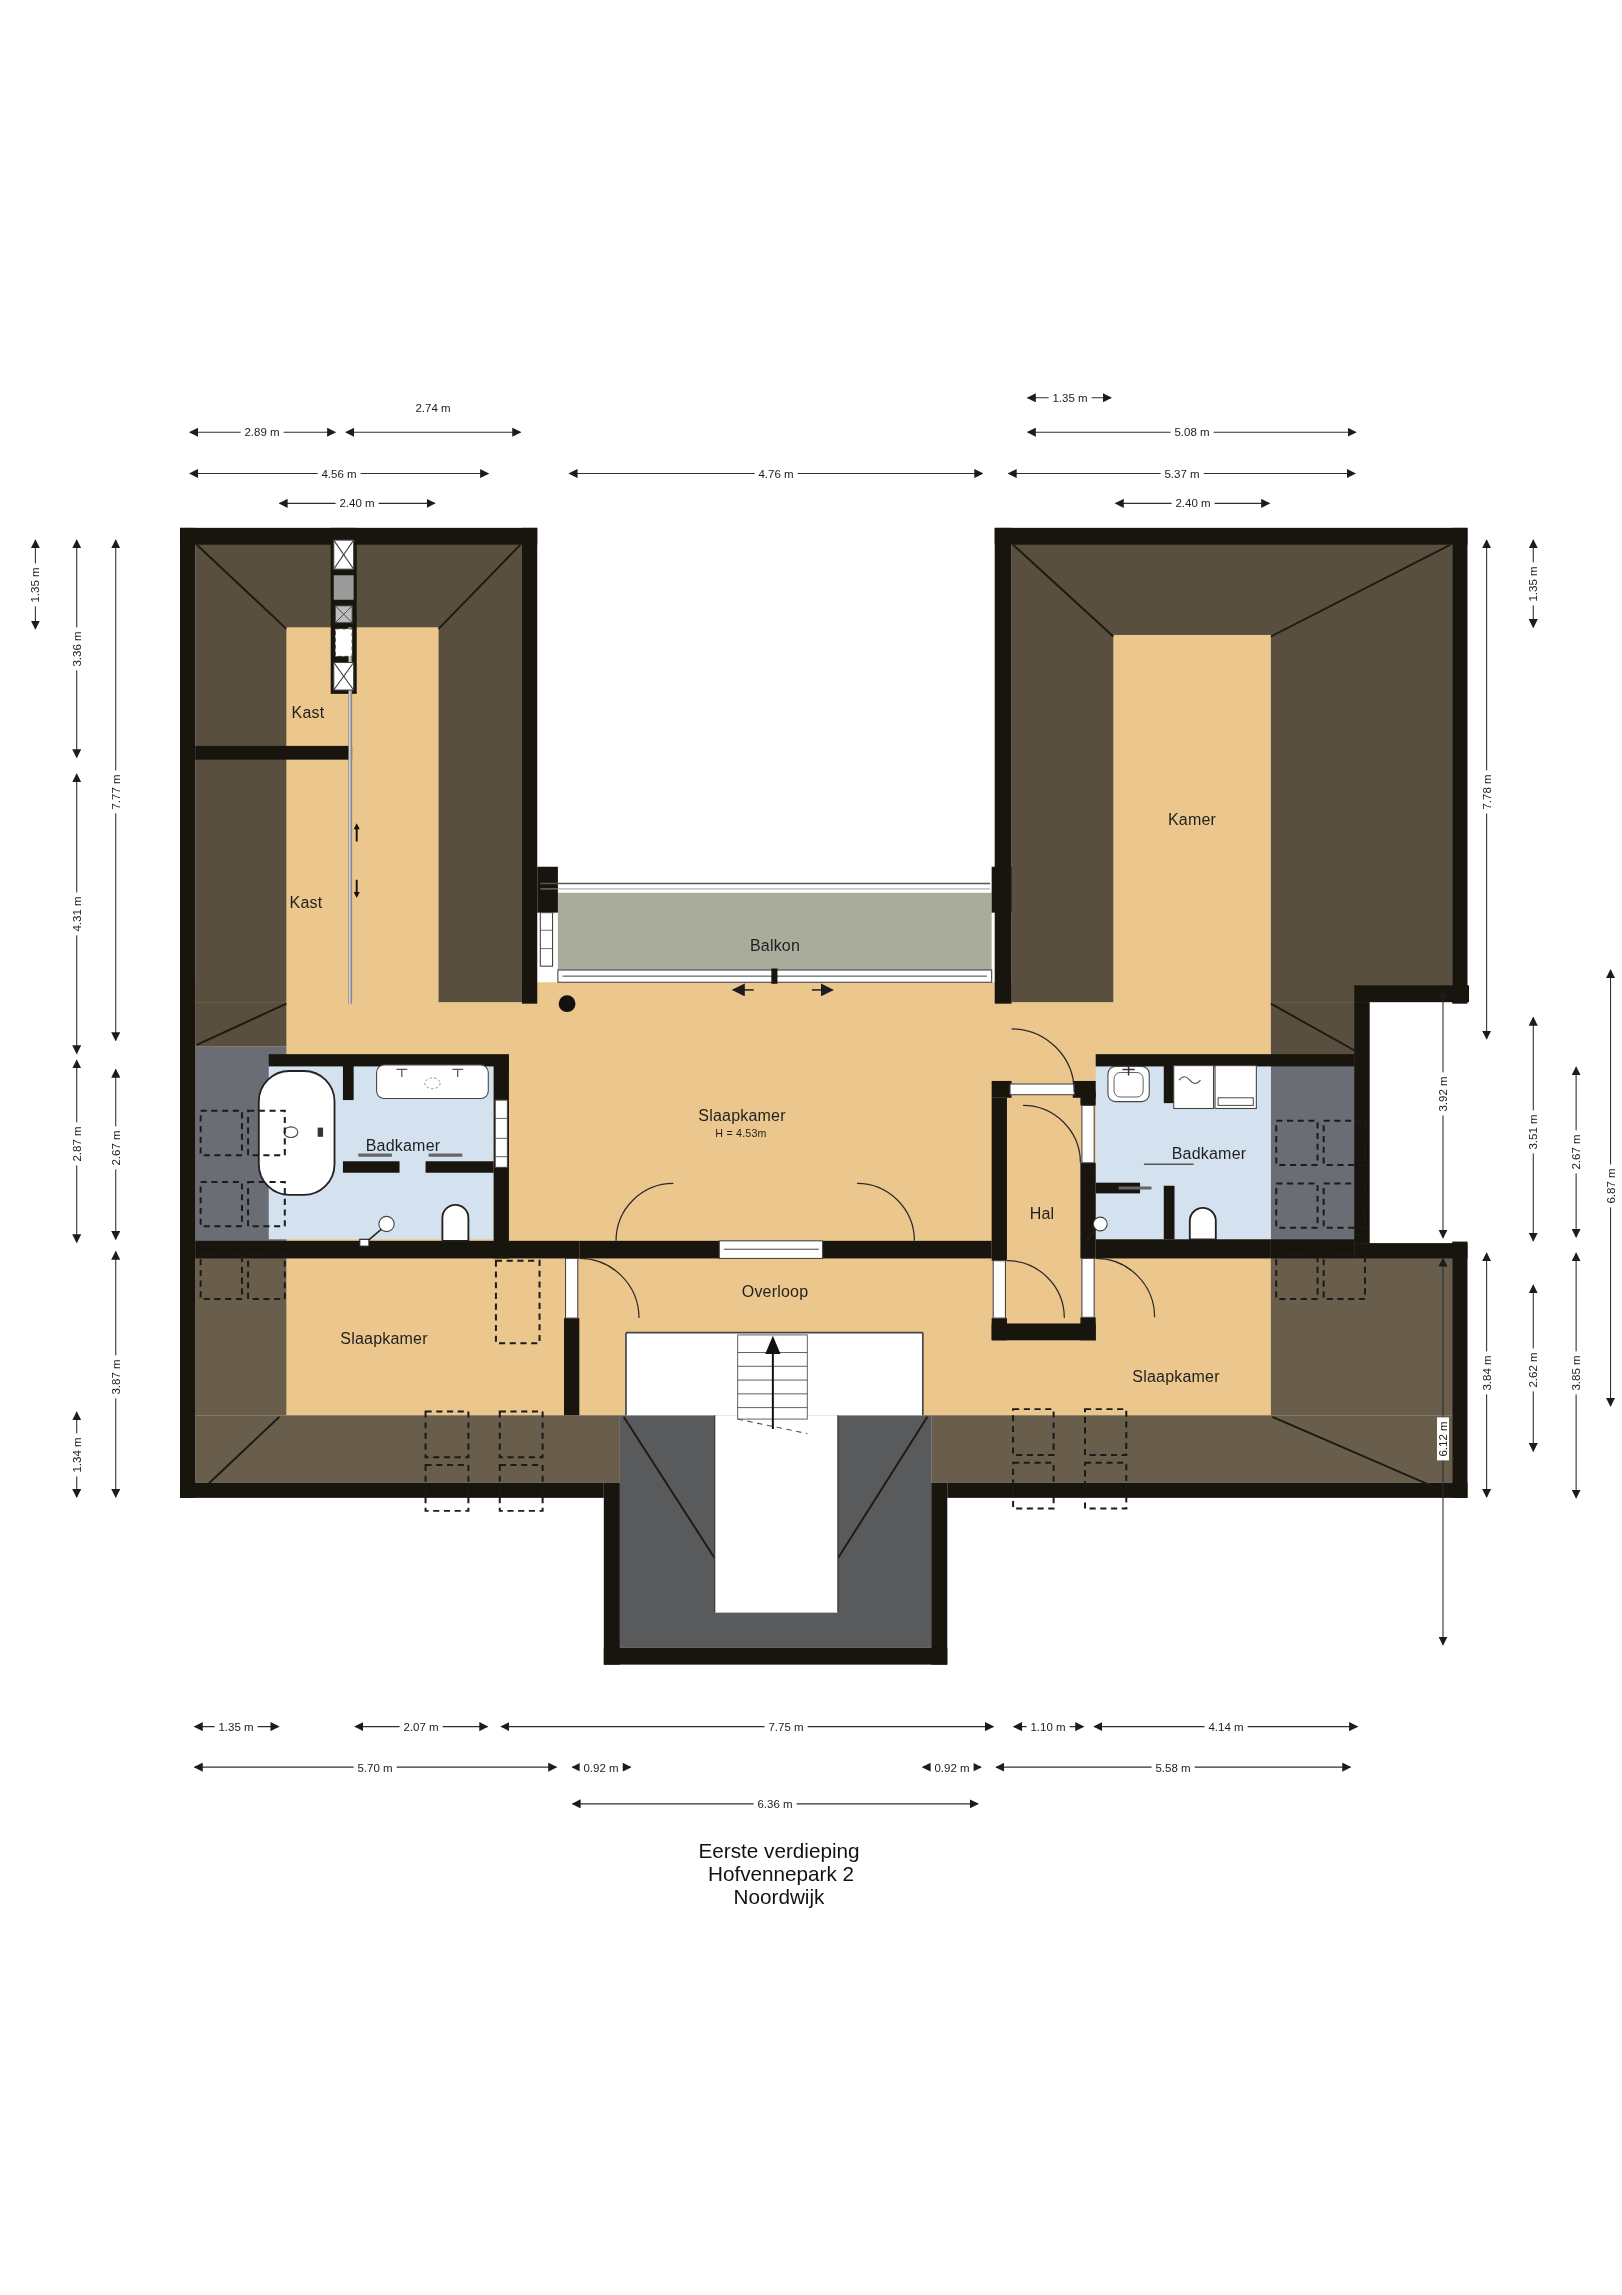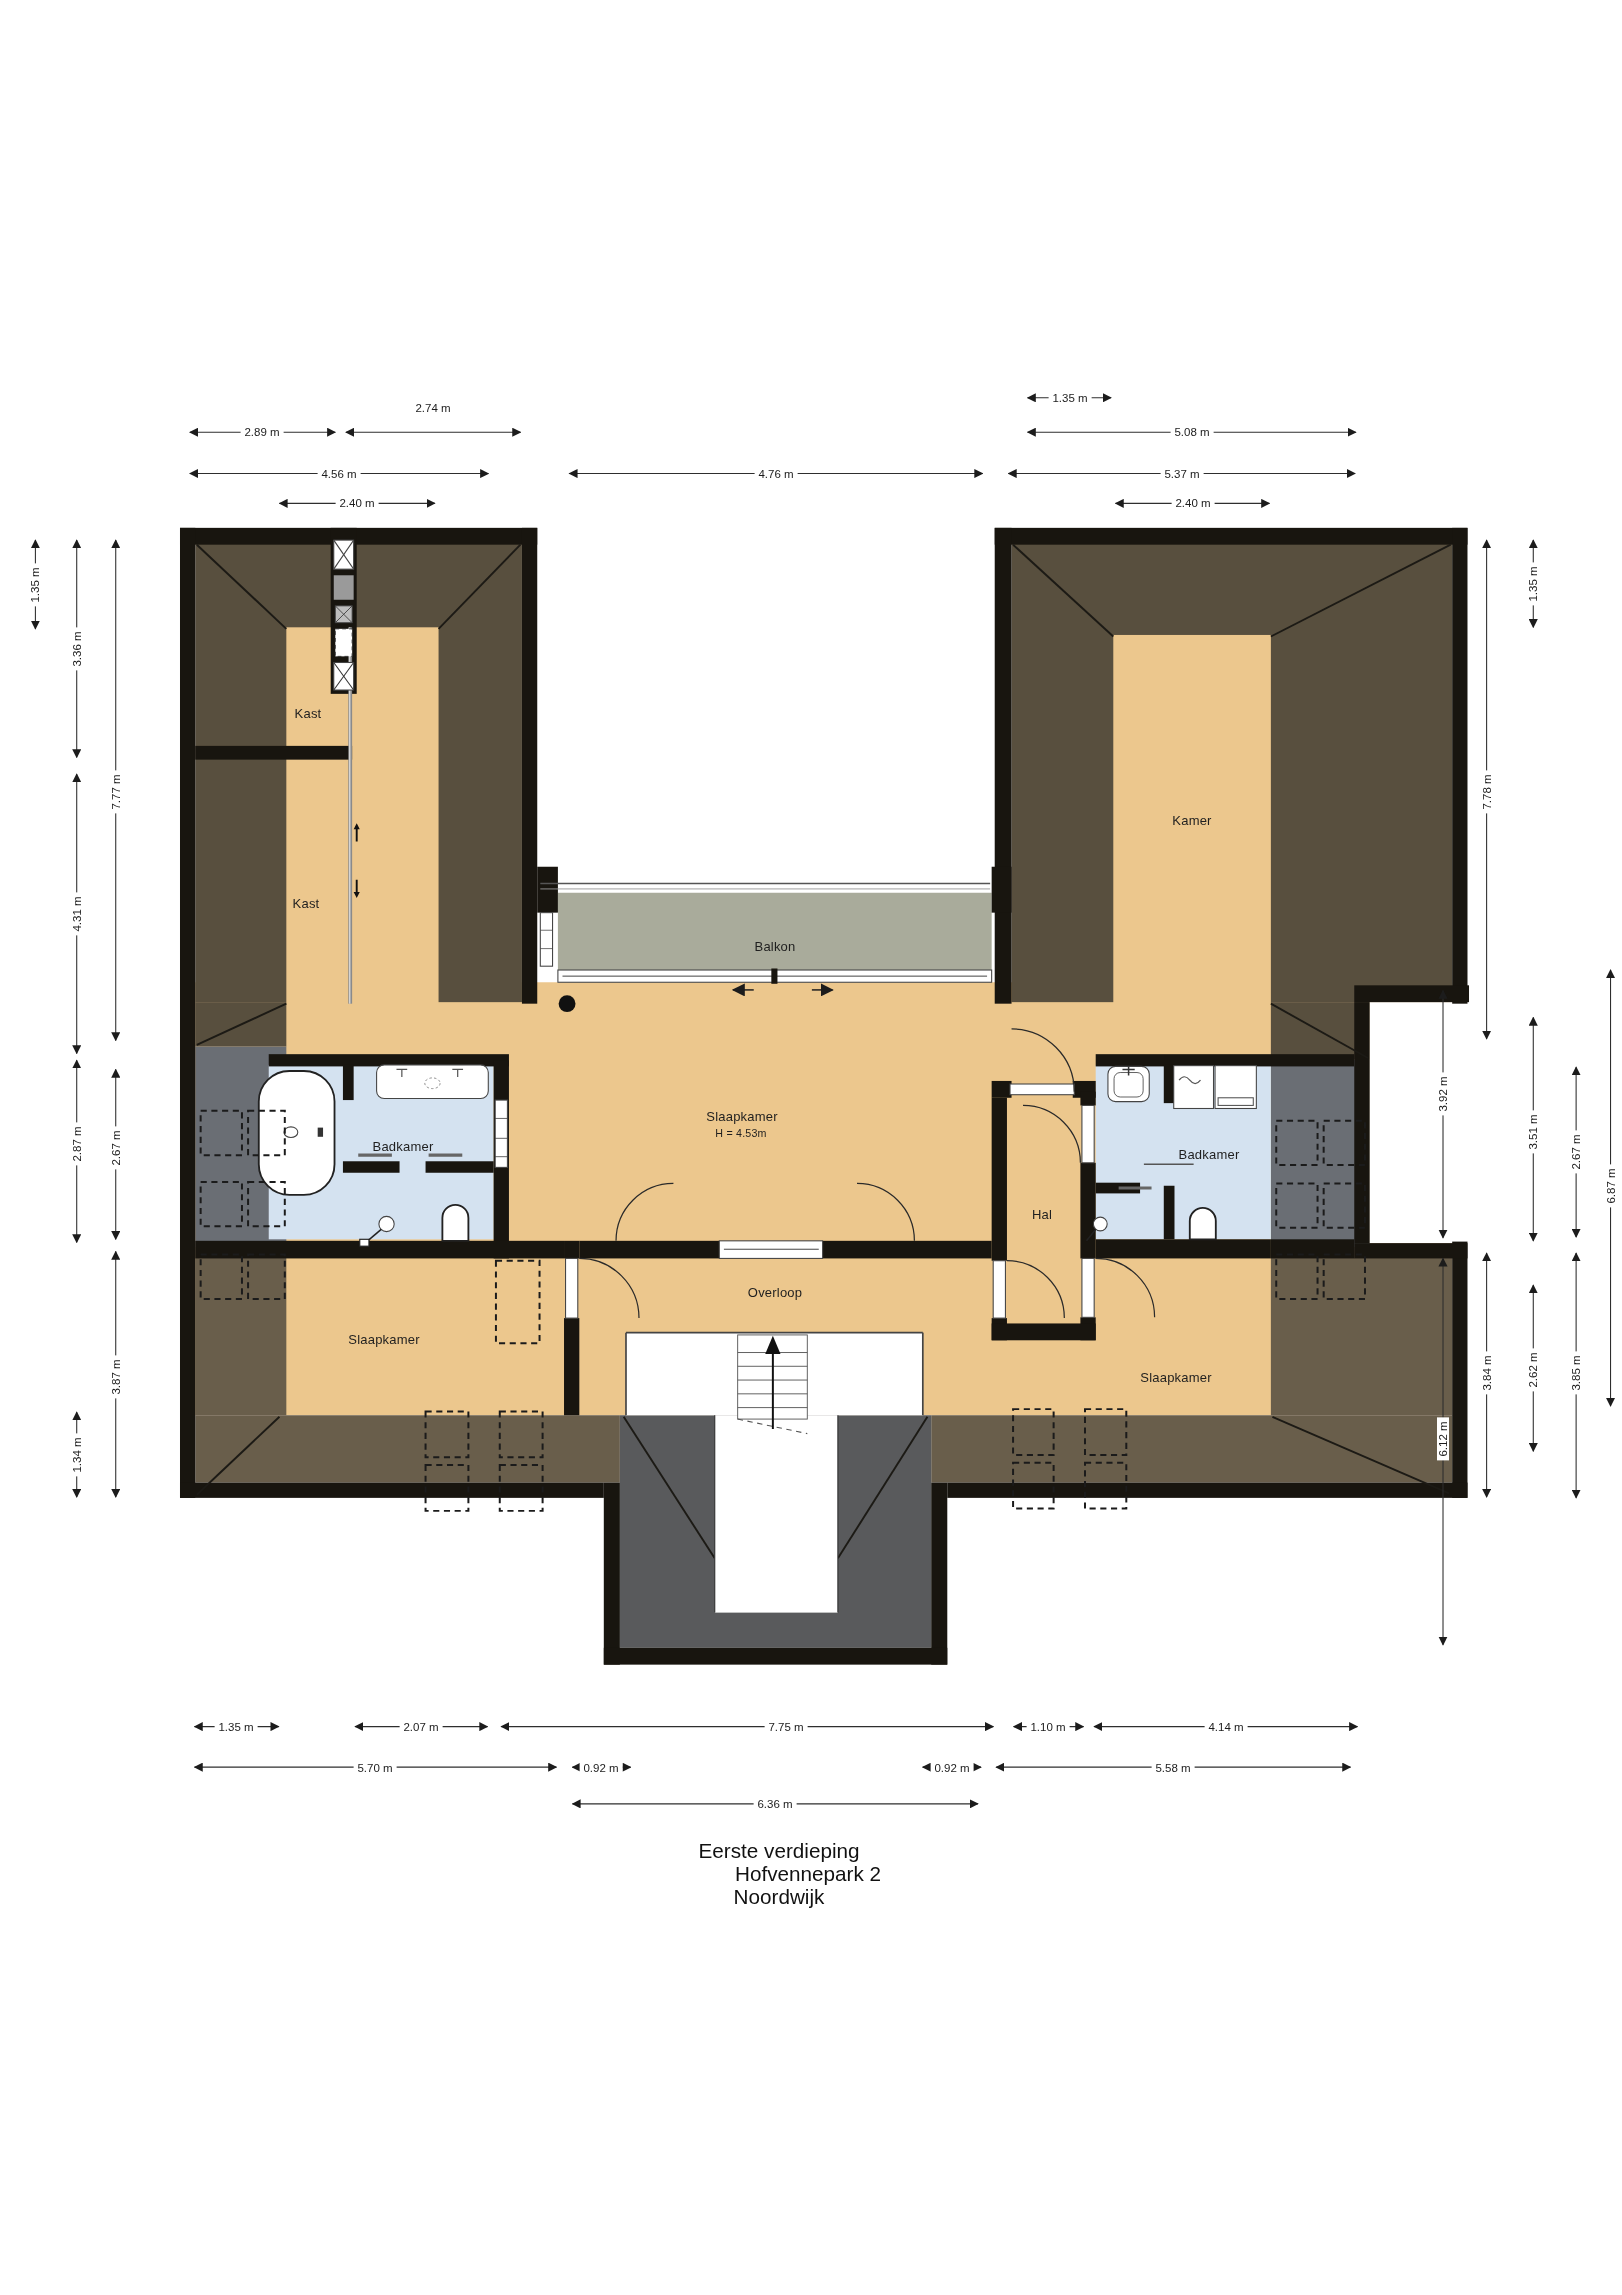--- a/index.html
+++ b/index.html
@@ -5,21 +5,21 @@
   :root{
     --wall:#18150f; --roof:#584f3e; --roofL:#695e4b; --tan:#ecc78d;
     --balk:#a9ab9b; --blue:#d4e2f0; --slate:#6a6e74; --tower:#595a5c;
     --dimc:#1c1c1c;
   }
   html,body{margin:0;padding:0;background:#fff;}
   .page{position:relative;width:1623px;height:2295px;background:#fff;
         font-family:"Liberation Sans", sans-serif;overflow:hidden;}
   .plan-svg{position:absolute;left:0;top:0;}
   .lbl{position:absolute;transform:translate(-50%,-50%);color:#1f1f1f;
-       font-size:13px;white-space:nowrap;letter-spacing:0.2px;}
+       font-size:16px;white-space:nowrap;letter-spacing:0.2px;}
   .lbl.small{font-size:10.7px;}
   .dim{position:absolute;transform:translate(-50%,-50%);color:var(--dimc);
        font-size:11.5px;background:#fff;padding:0 3.8px;white-space:nowrap;}
   .dim.v{transform:translate(-50%,-50%) rotate(-90deg);}
   .title{position:absolute;transform:translate(-50%,-50%);color:#111;
          font-size:20.7px;white-space:nowrap;}
   
   .f-wall{fill:var(--wall);} .f-roof{fill:var(--roof);} .f-roofL{fill:var(--roofL);}
   .f-tan{fill:var(--tan);} .f-balk{fill:var(--balk);} .f-blue{fill:var(--blue);}
   .f-slate{fill:var(--slate);} .f-tower{fill:var(--tower);} .f-white{fill:#fff;}
@@ -364,17 +364,17 @@
 <div class="dim" style="left:786px;top:1727px">7.75 m</div>
 <div class="dim" style="left:1048px;top:1727px">1.10 m</div>
 <div class="dim" style="left:1226px;top:1727px">4.14 m</div>
 <div class="dim" style="left:375px;top:1768px">5.70 m</div>
 <div class="dim" style="left:601px;top:1768px">0.92 m</div>
 <div class="dim" style="left:952px;top:1768px">0.92 m</div>
 <div class="dim" style="left:1173px;top:1768px">5.58 m</div>
 <div class="dim" style="left:775px;top:1804px">6.36 m</div>
 
 <div class="title" style="left:779px;top:1851px">Eerste verdieping</div>
-<div class="title" style="left:808px;top:1874px">Hofvennepark 2</div>
+<div class="title" style="left:781px;top:1874px">Hofvennepark 2</div>
 <div class="title" style="left:779px;top:1897px">Noordwijk</div>
 
 </div>
 
 
 </body></html>

